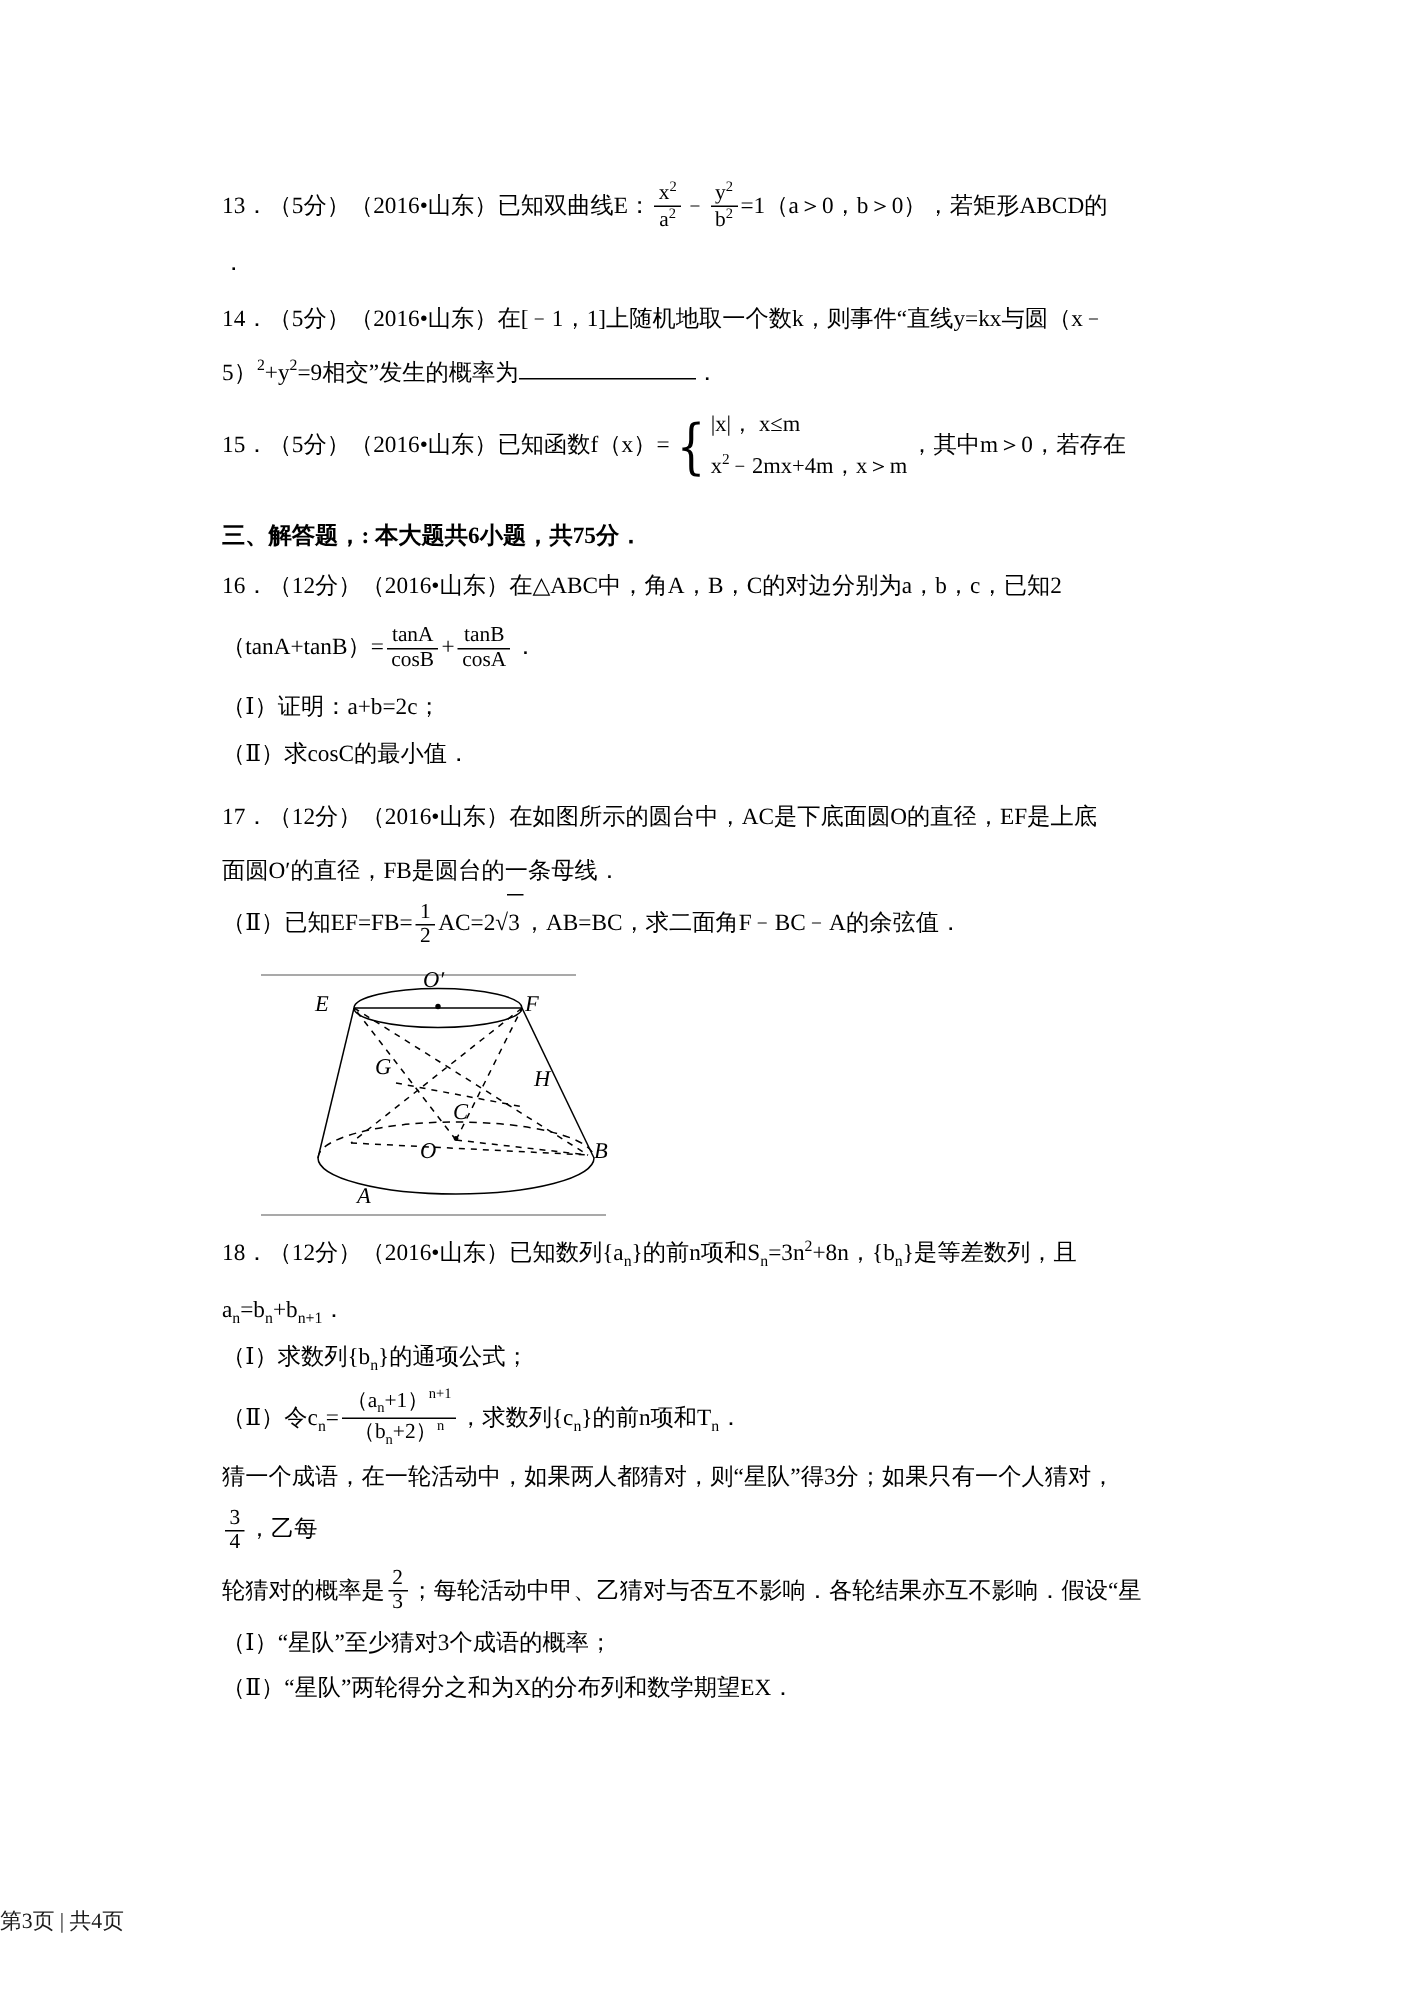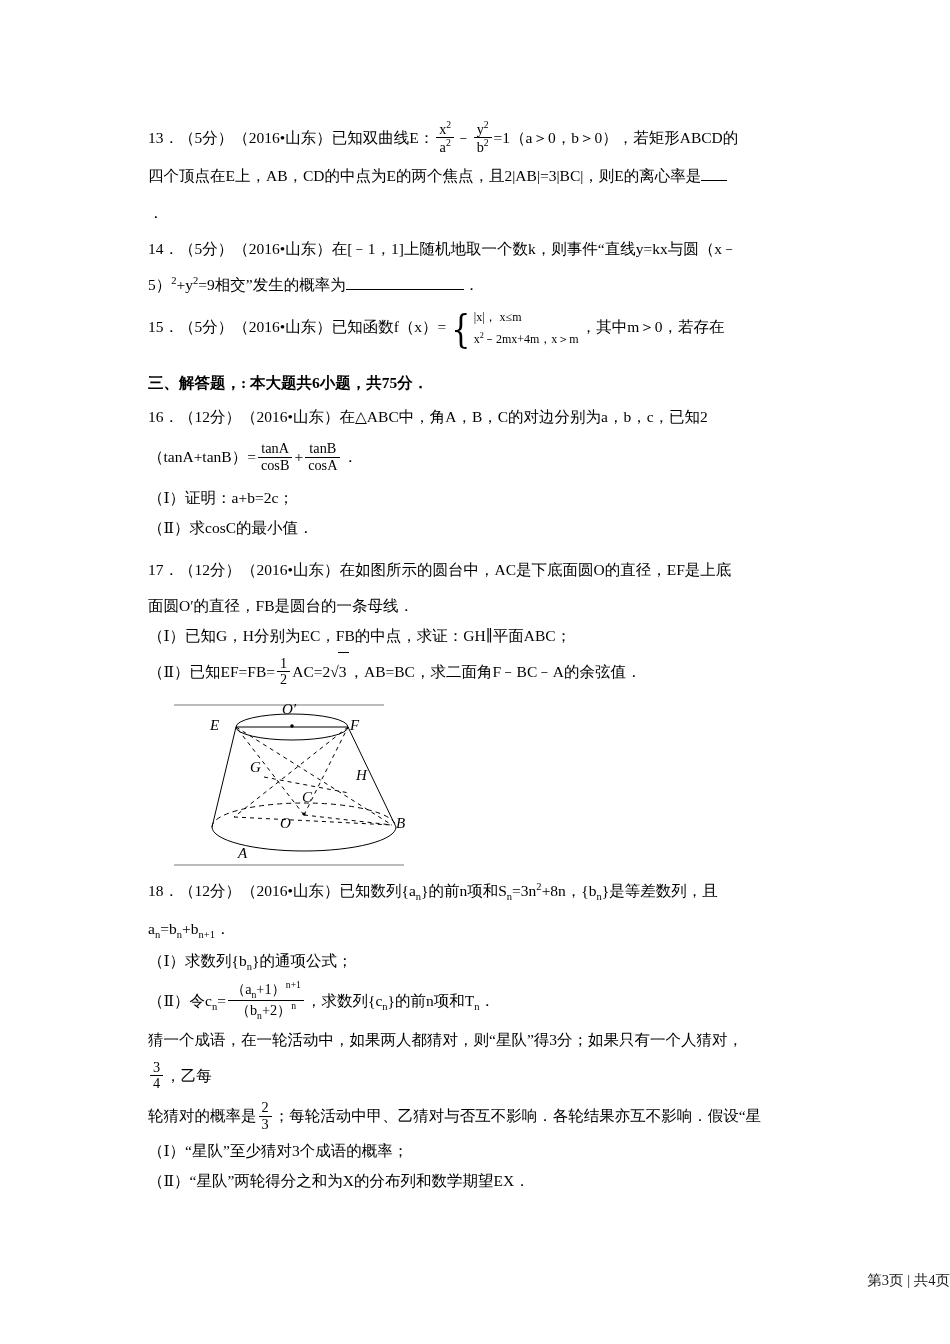--- a/index.html
+++ b/index.html
@@ -76,21 +76,21 @@
     display: inline-block;
     font-size: 40px;
     line-height: 40px;
     vertical-align: middle;
     font-family: "DejaVu Serif", serif;
     transform: scaleX(0.75);
   }
   .piece .rows {
     display: inline-block;
     vertical-align: middle;
-    font-size: 12px;
+    font-size: 15px;
     line-height: 1.85;
     text-align: left;
   }
   .piece .rows .r { white-space: nowrap; }
 
   
   .figure {
     position: relative;
     width: 320px;
     height: 175px;
@@ -100,37 +100,34 @@
     position: absolute;
     font-size: 15px;
     font-style: italic;
     font-family: "Liberation Serif", serif;
   }
   .footer {
     position: absolute;
     bottom: 54px;
     left: 0;
     width: 950px;
-    text-align: right;
+    text-align: left;
     font-size: 14.5px;
     color: #1a1a1a;
   }
 </style>
 </head>
 <body>
 
 <div class="page">
 
   <div class="q">
     <span>13．</span><span>（5分）</span><span>（2016•山东）</span><span>已知双曲线E：</span><span class="frac big"><span class="num"><span>x</span><sup class="e">2</sup></span><span class="den"><span>a</span><sup class="e">2</sup></span></span><span>﹣</span><span class="frac big"><span class="num"><span>y</span><sup class="e">2</sup></span><span class="den"><span>b</span><sup class="e">2</sup></span></span><span>=1（a＞0，b＞0），若矩形ABCD的</span>
   </div>
   <div class="q">
-    <span>四个顶点在E上，AB，CD的中点为E的两个焦点，且2|AB|=3|BC|，则E的离心率是</span><span class="blank-short"></span>
-  </div>
-  <div class="q">
     <span>．</span>
   </div>
 
   <div class="q">
     <span>14．</span><span>（5分）</span><span>（2016•山东）</span><span>在[﹣1，1]上随机地取一个数k，则事件“直线y=kx与圆（x﹣</span>
   </div>
   <div class="q">
     <span>5）</span><sup class="e">2</sup><span>+y</span><sup class="e">2</sup><span>=9相交”发生的概率为</span><span class="blank-long"></span><span>．</span>
   </div>
 
@@ -146,21 +143,20 @@
   <div class="q" style="line-height:2.5;">
     <span>（tanA+tanB）</span><span>=</span><span class="frac"><span class="num">tanA</span><span class="den">cosB</span></span><span>+</span><span class="frac"><span class="num">tanB</span><span class="den">cosA</span></span><span>．</span>
   </div>
   <div class="sub-line">（Ⅰ）证明：a+b=2c；</div>
   <div class="sub-line">（Ⅱ）求cosC的最小值．</div>
 
   <div class="q" style="margin-top:12px;">
     <span>17．</span><span>（12分）</span><span>（2016•山东）</span><span>在如图所示的圆台中，AC是下底面圆O的直径，EF是上底</span>
   </div>
   <div class="sub-line">面圆O′的直径，FB是圆台的一条母线．</div>
-  <div class="sub-line">（Ⅰ）已知G，H分别为EC，FB的中点，求证：GH∥平面ABC；</div>
   <div class="sub-line" style="line-height:2.5;">
     <span>（Ⅱ）已知EF=FB=</span><span class="frac"><span class="num">1</span><span class="den">2</span></span><span>AC=2</span><span class="radical">√<span class="sqrt">3</span></span><span>，AB=BC，求二面角F﹣BC﹣A的余弦值．</span>
   </div>
 
   <div class="figure">
     <svg width="320" height="175" viewBox="0 0 320 175">
 
       <ellipse cx="118" cy="30" rx="56" ry="13" fill="none" stroke="#000" stroke-width="1"></ellipse>
 
       <path d="M 38 130 A 92 24 0 0 0 222 130" fill="none" stroke="#000" stroke-width="1"></path>

